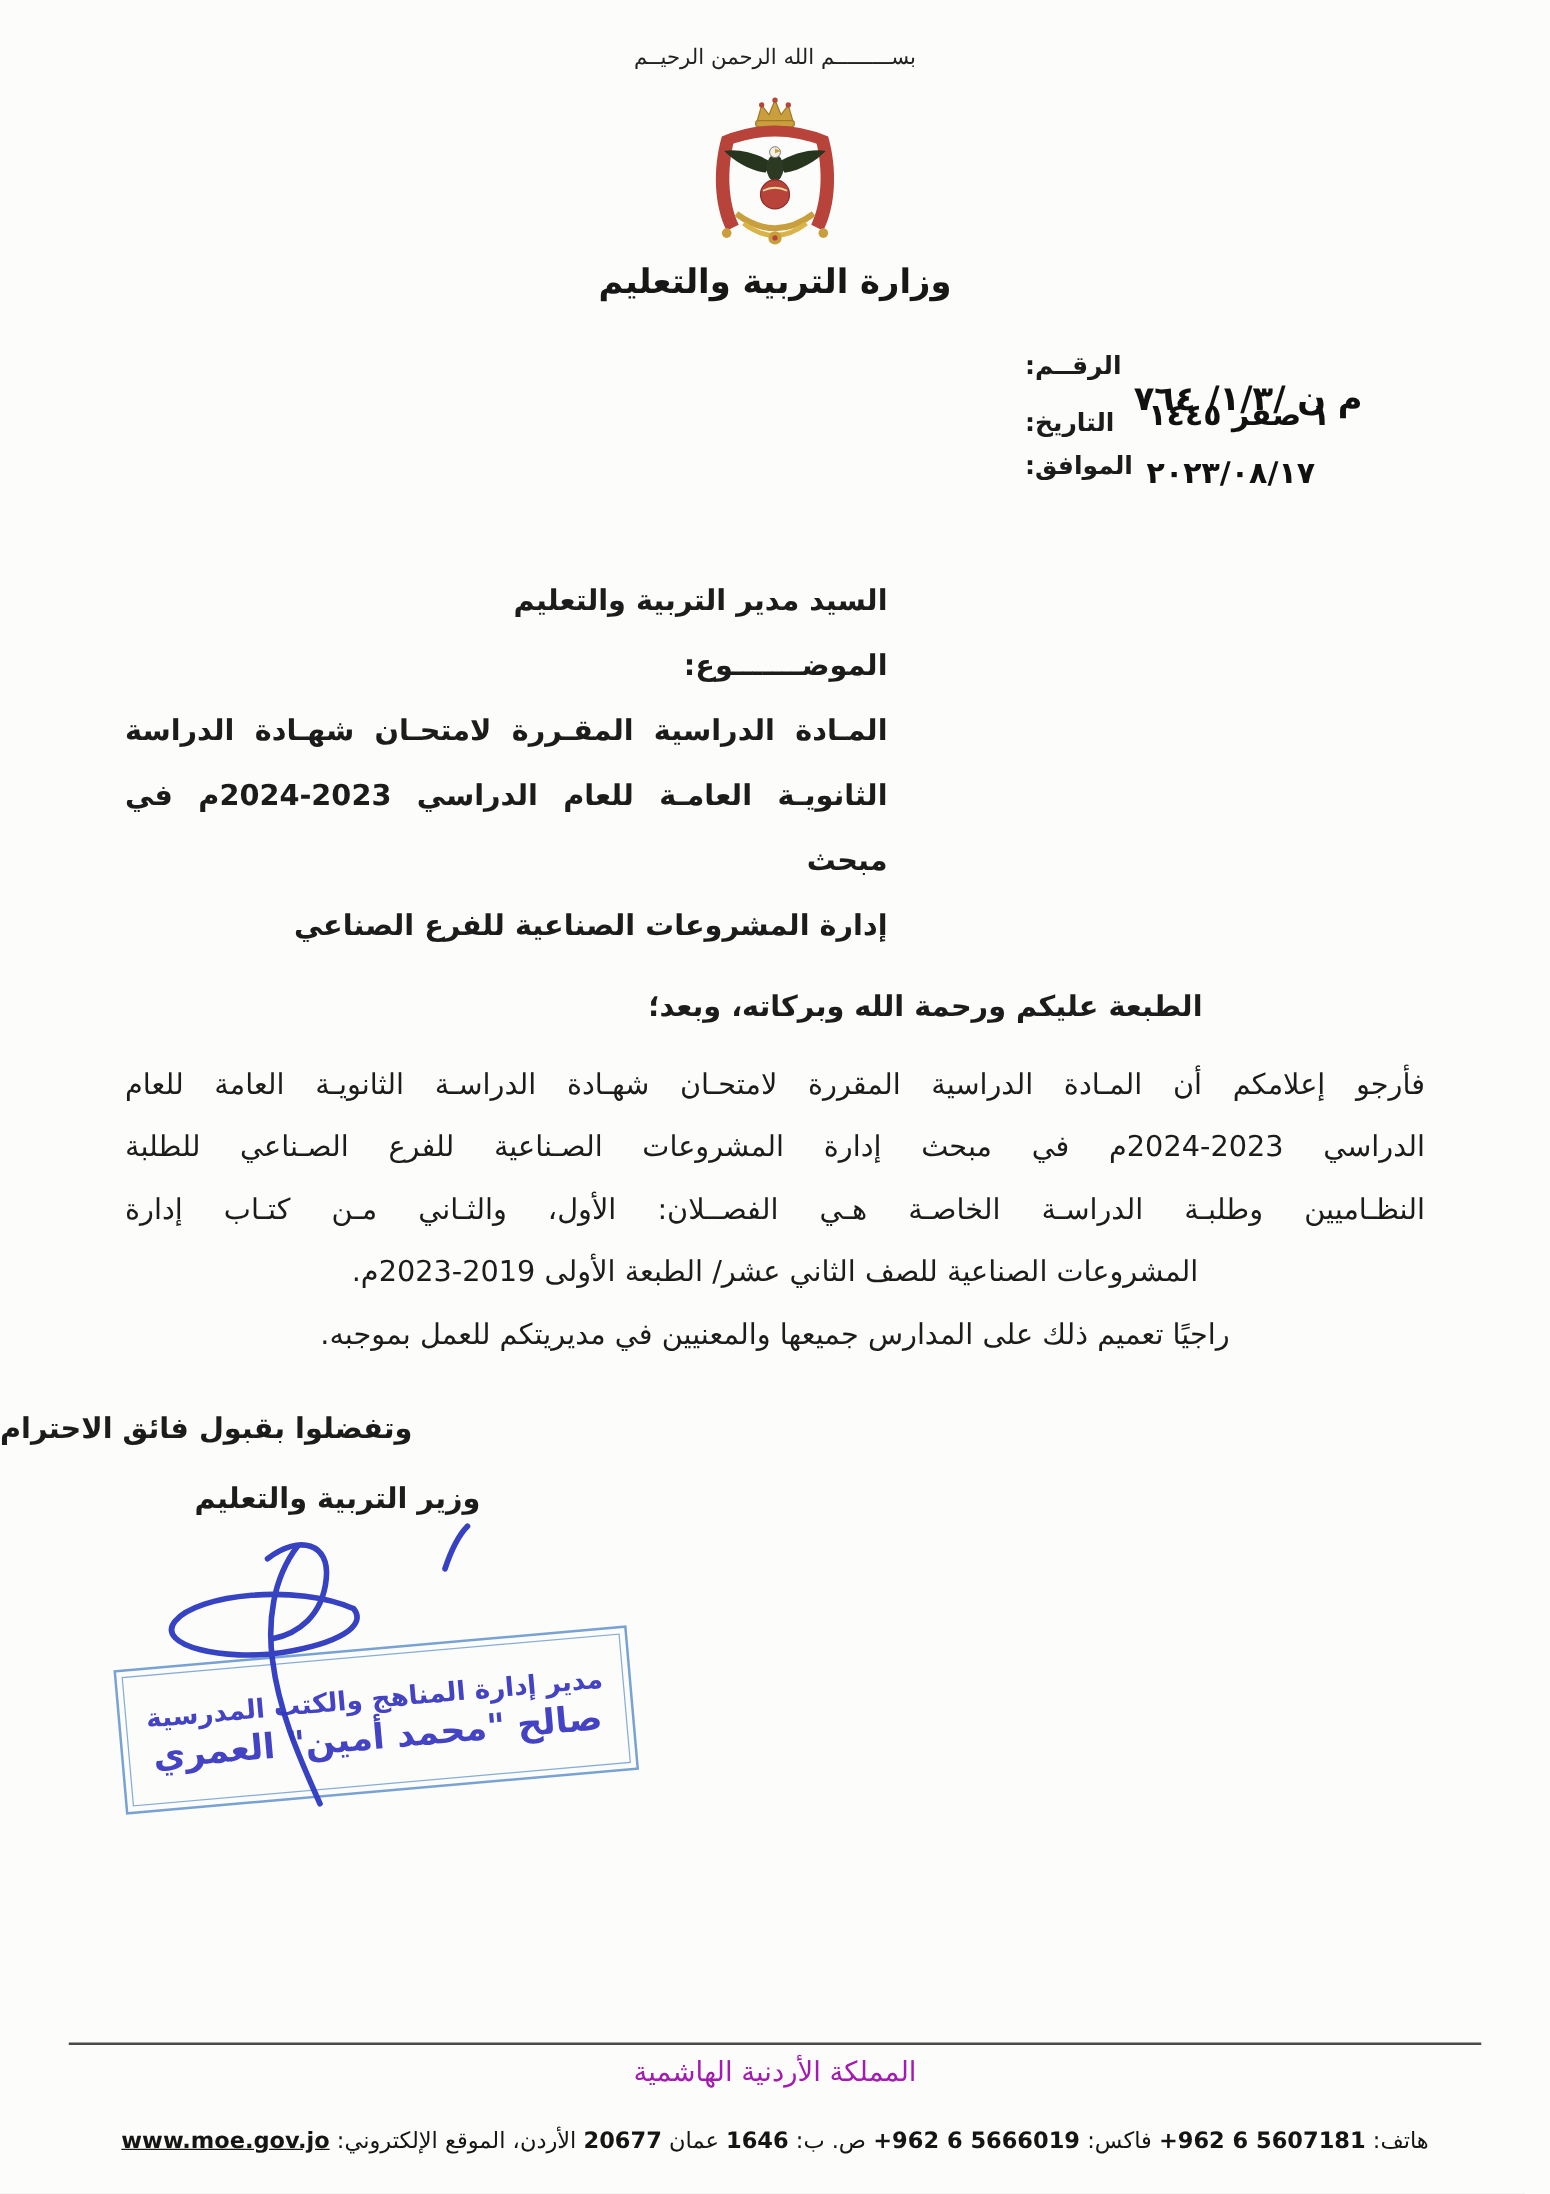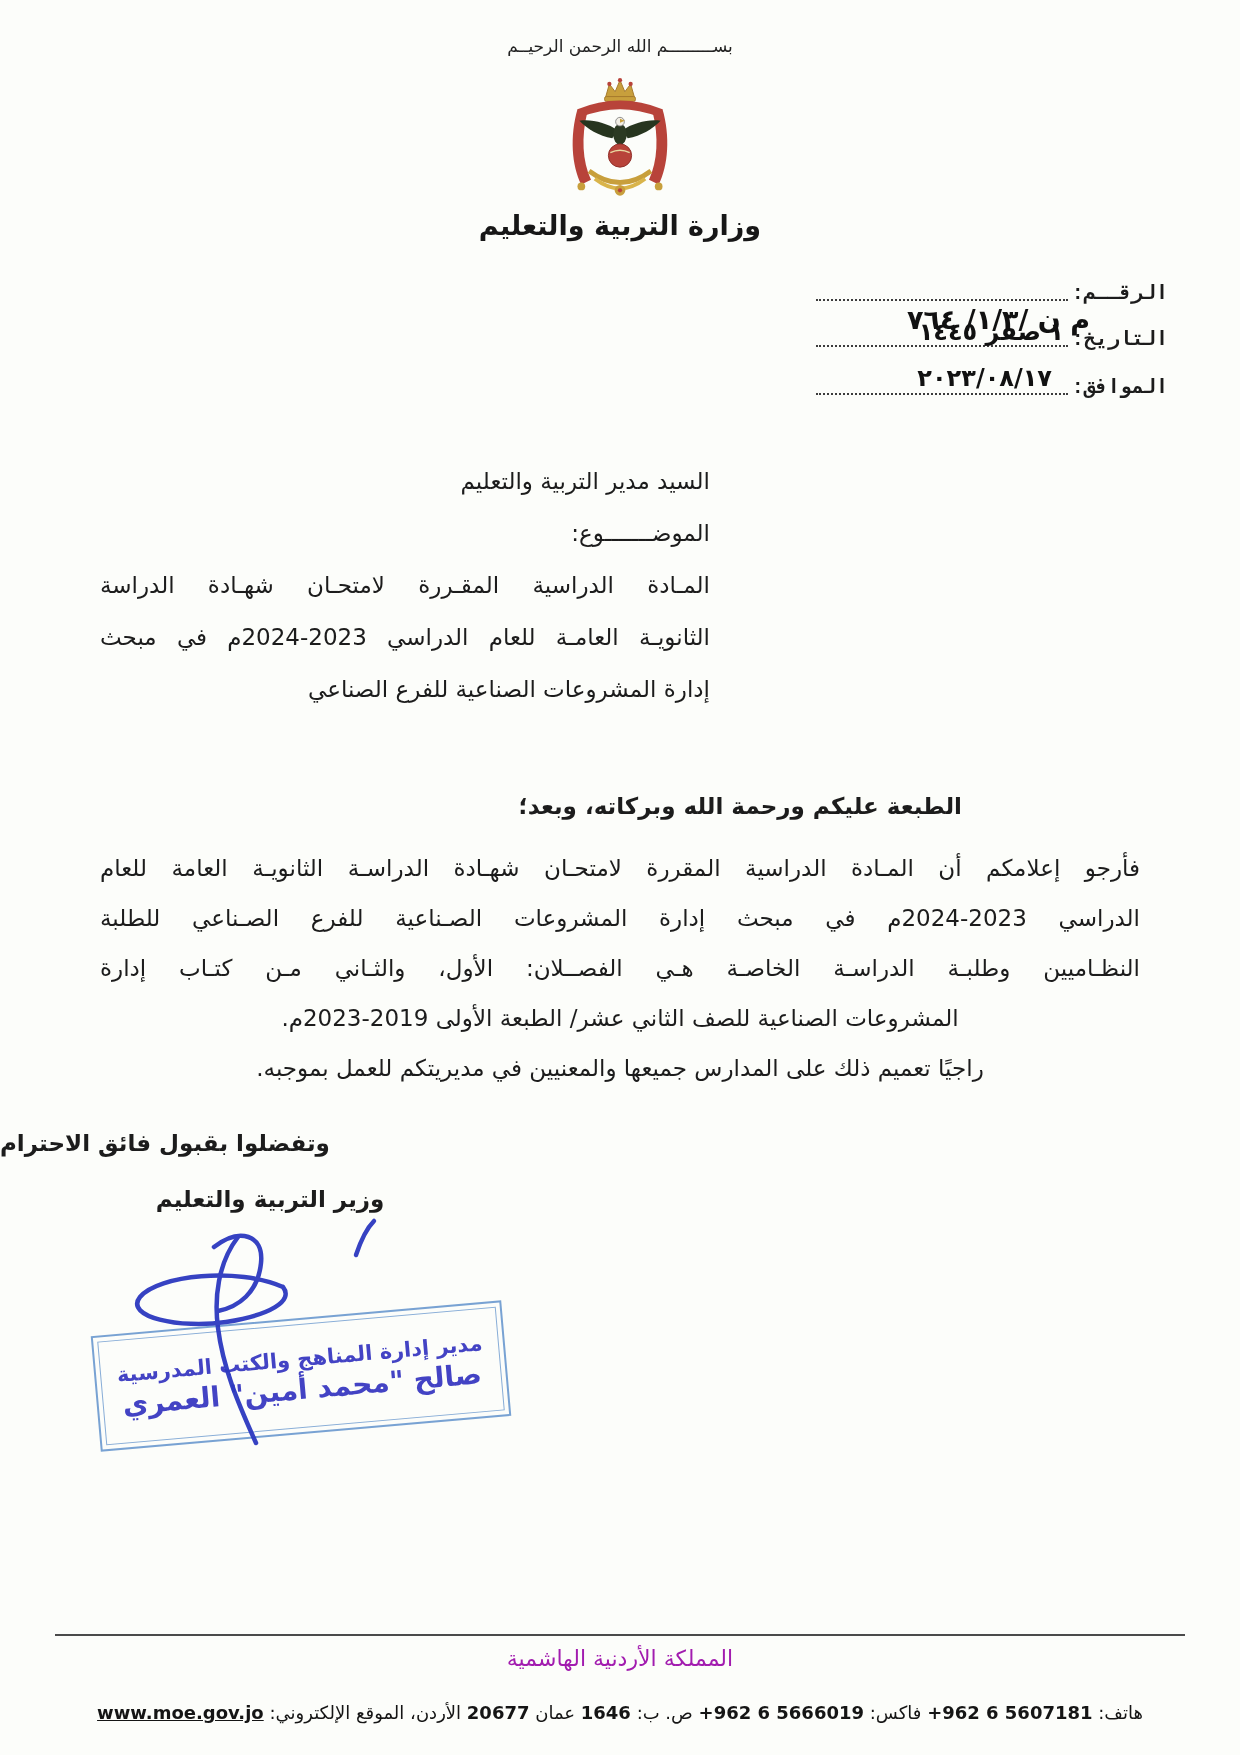--- a/index.html
+++ b/index.html
@@ -9,29 +9,29 @@
     font-family:"DejaVu Sans","Liberation Sans",sans-serif;
     color:#1c1c1c;direction:rtl;
   }
   .abs{position:absolute;}
   
   .basmala{top:36px;left:0;right:0;text-align:center;font-size:17px;color:#222;letter-spacing:0;}
   .emblem{top:76px;left:562px;}
   .ministry-callig{top:210px;left:0;right:0;text-align:center;font-size:27px;font-weight:bold;color:#171717;}
   
   .refblock{top:280px;right:72px;width:352px;}
-  .refrow{position:absolute;right:0;left:0;display:flex;flex-direction:row;align-items:flex-end;font-family:Liberation Mono, monospace;}
+  .refrow{position:absolute;right:0;left:0;display:flex;flex-direction:column;align-items:flex-end;}
   .reflabel{font-weight:bold;font-size:20px;white-space:nowrap;padding-left:4px;}
   .dots{flex:1;border-bottom:2px dotted #3c3c3c;height:1.05em;margin-bottom:4px;}
   .refval{position:absolute;font-weight:bold;color:#111;white-space:nowrap;}
   .v-num{top:24px;right:78px;font-size:27px;}
   .v-hijri{top:38px;right:104px;font-size:24px;margin-left:16px;}
   .v-greg{top:84px;right:116px;font-size:24px;letter-spacing:2px;}
   
-  .addr{top:455px;left:100px;width:610px;font-weight:normal;font-size:23px;line-height:52px;}
+  .addr{top:455px;left:100px;width:610px;font-weight:bold;font-size:23px;line-height:52px;}
   .addr .line-right{text-align:right;}
   .addr .subject-label{text-align:right;padding-left:210px;}
   .just{text-align:justify;text-align-last:justify;}
   .greeting{top:793px;right:278px;font-weight:bold;font-size:23px;white-space:nowrap;}
   .bodyblock{top:843px;left:100px;width:1040px;font-size:23px;line-height:50px;}
   .bodyblock .ctr{text-align:center;}
   .closing{top:1130px;left:0;right:0;text-align:left;font-weight:bold;font-size:23px;}
   .signatory{top:1186px;left:105px;width:330px;text-align:center;font-weight:bold;font-size:23px;}
   
   .signature{top:1203px;left:118px;z-index:3;}
@@ -97,21 +97,21 @@
     <div class="refrow" style="top:0;">
       <span class="reflabel">الرقــم:</span>
       <span class="dots"></span>
     </div>
     <div class="refval v-num">م ن /١/٣/ ٧٦٤</div>
     <div class="refrow" style="top:46px;">
       <span class="reflabel">التاريخ:</span>
       <span class="dots"></span>
     </div>
     <div class="refval v-hijri">١ صفر ١٤٤٥</div>
-    <div class="refrow" style="top:94px;justify-content:flex-end;">
+    <div class="refrow" style="top:80px;justify-content:flex-end;">
       <span class="reflabel">الموافق:</span>
       <span class="dots"></span>
     </div>
     <div class="refval v-greg">٢٠٢٣/٠٨/١٧</div>
   </div>
 
   <div class="abs addr">
     <div class="line-right">السيد مدير التربية والتعليم</div>
     <div class="subject-label">الموضـــــــوع:</div>
     <div class="just">المـادة الدراسية المقـررة لامتحـان شهـادة الدراسة</div>

